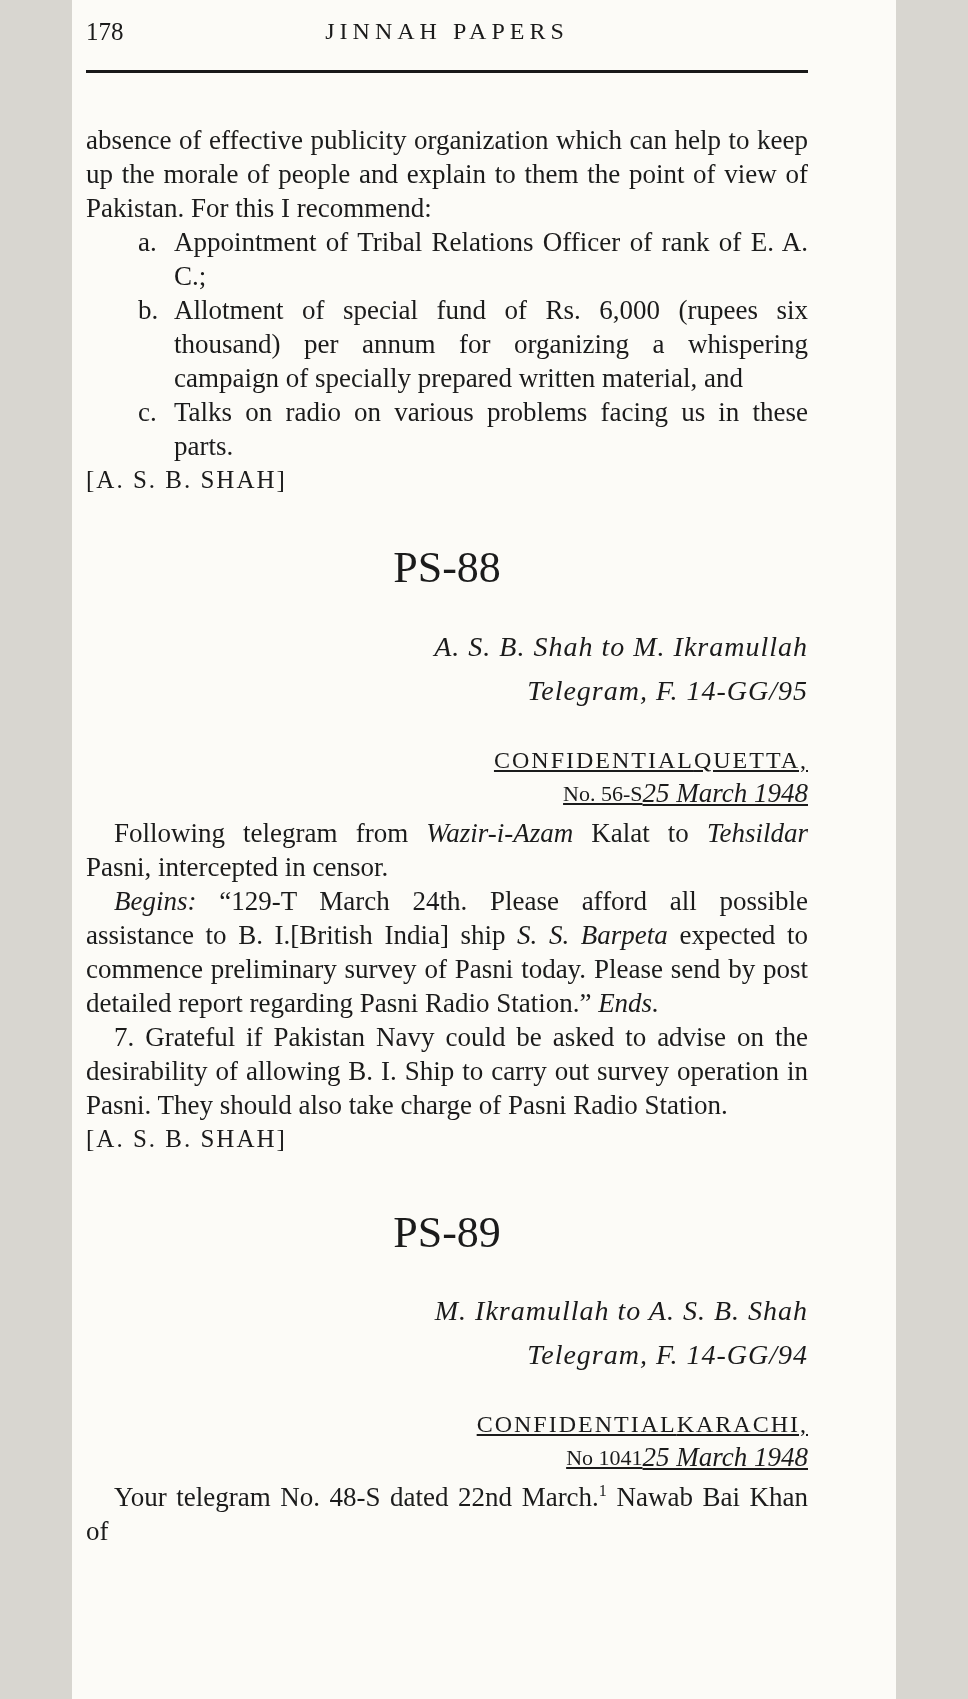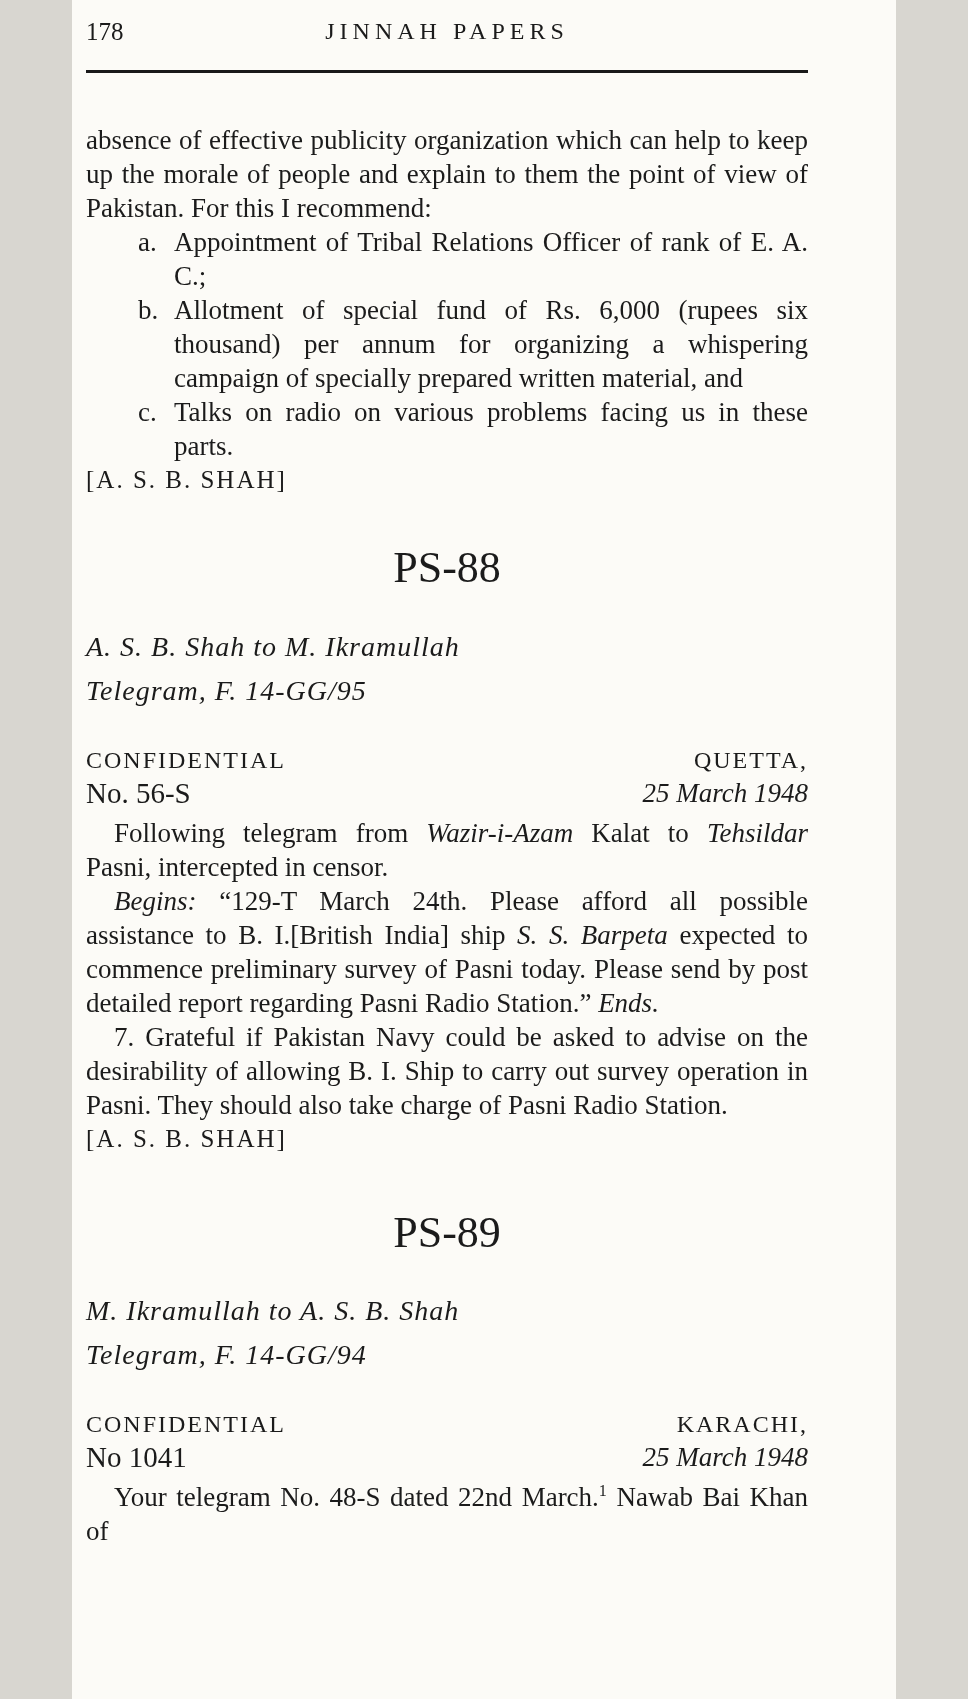--- a/index.html
+++ b/index.html
@@ -31,31 +31,31 @@
 
   .signature {
     text-align:left; font-size:25px; line-height:34px; letter-spacing:2px;
   }
 
   .doc-heading {
     text-align:center; font-size:44px; line-height:50px;
     margin-top:46px; font-weight:400;
   }
   .subtitle {
-    text-align:left; font-style:italic; font-size:28px; line-height:34px;
+    text-align:right; font-style:italic; font-size:28px; line-height:34px;
     letter-spacing:1px;
   }
   .subtitle.first { margin-top:26px; }
   .subtitle.second { margin-top:10px; }
 
   .meta { margin-top:36px; }
-  .meta-row { display:flex; justify-content:space-between; line-height:33px; }
+  .meta-row { display:flex; justify-content:flex-end; line-height:33px;text-decoration:underline; }
   .classification { font-size:24px; letter-spacing:2px; }
   .place { font-size:24px; letter-spacing:2px; }
-  .doc-number { font-size:29px; }
+  .doc-number { font-size:22px; }
   .doc-date { font-size:27px; font-style:italic; }
 
   .paras { margin-top:6px; }
   .indent { text-indent:28px; }
 
   .italic { font-style:italic; }
   .sup { vertical-align:super; font-size:0.6em; line-height:0; }
 </style>
 </head>
 <body>

